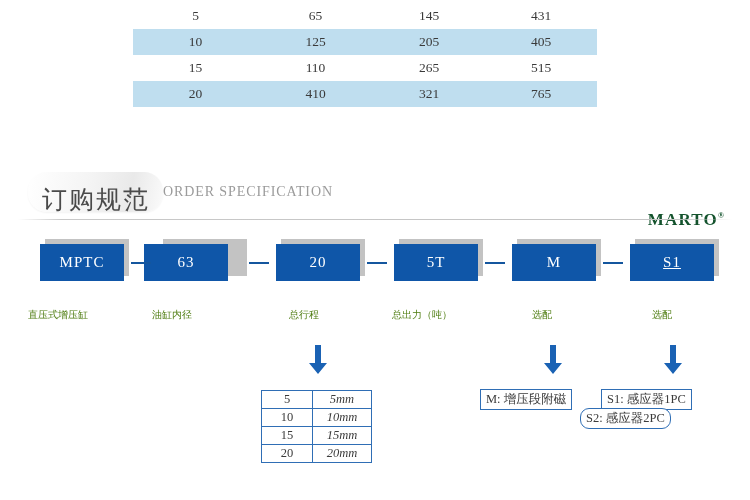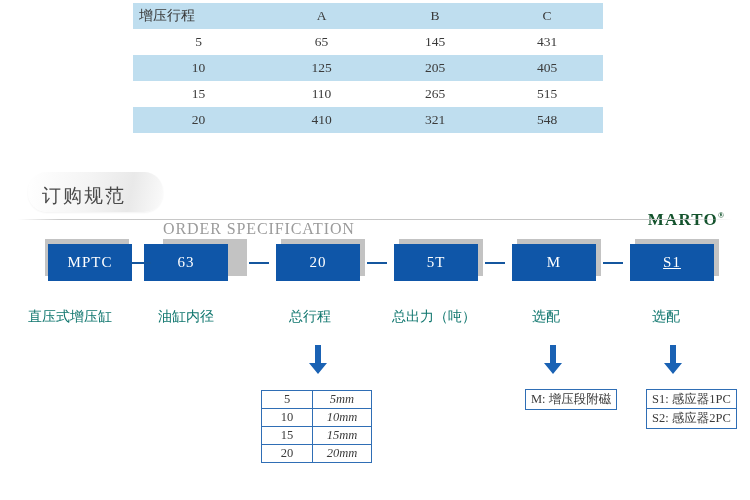--- a/index.html
+++ b/index.html
@@ -61,30 +61,30 @@
     width: 135px;
     height: 40px;
     border-radius: 19px;
     background: linear-gradient(100deg, #ffffff 0%, #f4f4f4 45%, #e9e9e9 75%, #fbfbfb 100%);
     box-shadow: 0 1px 2px rgba(0,0,0,0.05);
   }
   #header-cn {
     position: absolute;
     left: 42px;
     top: 183px;
-    font-size: 19px;
+    font-size: 25px;
     letter-spacing: 2px;
     color: #4a4a4a;
     font-family: "Liberation Serif", "DejaVu Serif", serif;
   }
   #header-en {
     position: absolute;
     left: 163px;
-    top: 220px;
-    font-size: 16px;
+    top: 184px;
+    font-size: 14px;
     letter-spacing: 0.9px;
     color: #9b9b9b;
     font-family: "Liberation Serif", "DejaVu Serif", serif;
   }
   #brand-logo {
     position: absolute;
     right: 26px;
     top: 210px;
     font-size: 17px;
     font-weight: bold;
@@ -136,22 +136,22 @@
     width: 20px;
     height: 1.5px;
     background: #14569e;
     z-index: 3;
   }
 
   
   .code-label {
     position: absolute;
     top: 308px;
-    font-size: 14px;
-    color: #0f766e;
+    font-size: 10px;
+    color: #4d7c0f;
     white-space: nowrap;
     font-family: "Liberation Serif", "DejaVu Serif", serif;
   }
 
   
   .down-arrow {
     position: absolute;
     width: 20px;
     height: 30px;
     z-index: 2;
@@ -178,37 +178,30 @@
 
   .opt-box {
     position: absolute;
     border: 1px solid #2f6eb5;
     font-size: 12.5px;
     color: #3b3b3b;
     padding: 1px 5px;
     white-space: nowrap;
     background: #ffffff;
     font-family: "Liberation Serif", "DejaVu Serif", serif;
-    margin-left: 45px;
   }
   #opt-m  { left: 480px; top: 389px; }
   #opt-s1 { left: 601px; top: 389px; }
-  #opt-s2 { left: 601px; top: 408px; }
+  #opt-s2 { left: 580px; top: 408px; border-radius: 9px; }
 </style>
 </head>
 <body>
 
 <table id="spec-table">
   <tbody>
-    <tr class="shaded head">
-      <td class="c0">增压行程</td>
-      <td class="c1">A</td>
-      <td class="c2">B</td>
-      <td class="c3">C</td>
-    </tr>
     <tr class="plain">
       <td class="c0">5</td>
       <td class="c1">65</td>
       <td class="c2">145</td>
       <td class="c3">431</td>
     </tr>
     <tr class="shaded">
       <td class="c0">10</td>
       <td class="c1">125</td>
       <td class="c2">205</td>
@@ -217,35 +210,35 @@
     <tr class="plain">
       <td class="c0">15</td>
       <td class="c1">110</td>
       <td class="c2">265</td>
       <td class="c3">515</td>
     </tr>
     <tr class="shaded">
       <td class="c0">20</td>
       <td class="c1">410</td>
       <td class="c2">321</td>
-      <td class="c3">548</td>
+      <td class="c3">765</td>
     </tr>
   </tbody>
 </table>
 
 <div id="order-header">
   <div id="header-tab"></div>
 </div>
 <div id="header-cn">订购规范</div>
 <div id="header-en">ORDER SPECIFICATION</div>
 <div id="brand-logo"><span>MARTO</span><sup>®</sup></div>
 <div id="header-rule"></div>
 
 <div class="code-shadow" style="left:45px;"></div>
-<div class="code-box" style="left:48px;text-align:right;">MPTC</div>
+<div class="code-box" style="left:40px;text-align:right;">MPTC</div>
 <div class="connector" style="left:131px;"></div>
 
 <div class="code-shadow" style="left:163px;"></div>
 <div class="code-box" style="left:144px;">63</div>
 <div class="connector" style="left:249px;"></div>
 
 <div class="code-shadow" style="left:281px;"></div>
 <div class="code-box" style="left:276px;">20</div>
 <div class="connector" style="left:367px;"></div>
 
@@ -254,21 +247,21 @@
 <div class="connector" style="left:485px;"></div>
 
 <div class="code-shadow" style="left:517px;"></div>
 <div class="code-box" style="left:512px;">M</div>
 <div class="connector" style="left:603px;"></div>
 
 <div class="code-shadow" style="left:635px;"></div>
 <div class="code-box" style="left:630px;text-decoration:underline;">S1</div>
 
 <div class="code-label" style="left:28px;">直压式增压缸</div>
-<div class="code-label" style="left:158px;">油缸内径</div>
+<div class="code-label" style="left:152px;">油缸内径</div>
 <div class="code-label" style="left:289px;">总行程</div>
 <div class="code-label" style="left:392px;">总出力（吨）</div>
 <div class="code-label" style="left:532px;">选配</div>
 <div class="code-label" style="left:652px;">选配</div>
 
 <svg class="down-arrow" style="left:308px; top:345px;" viewBox="0 0 20 30">
   <polygon points="7,0 13,0 13,18 19,18 10,29 1,18 7,18" fill="#1a62b4"></polygon>
 </svg>
 <svg class="down-arrow" style="left:543px; top:345px;" viewBox="0 0 20 30">
   <polygon points="7,0 13,0 13,18 19,18 10,29 1,18 7,18" fill="#1a62b4"></polygon>

